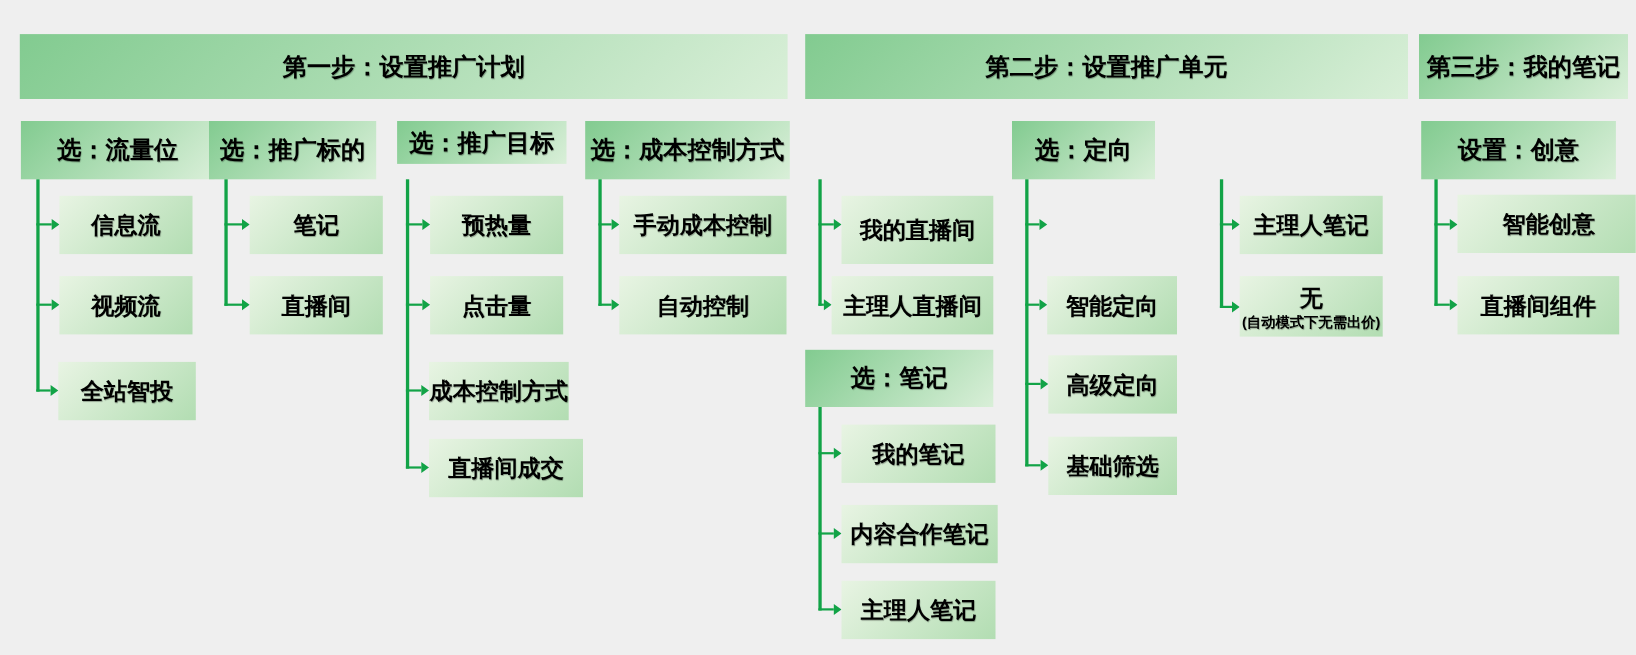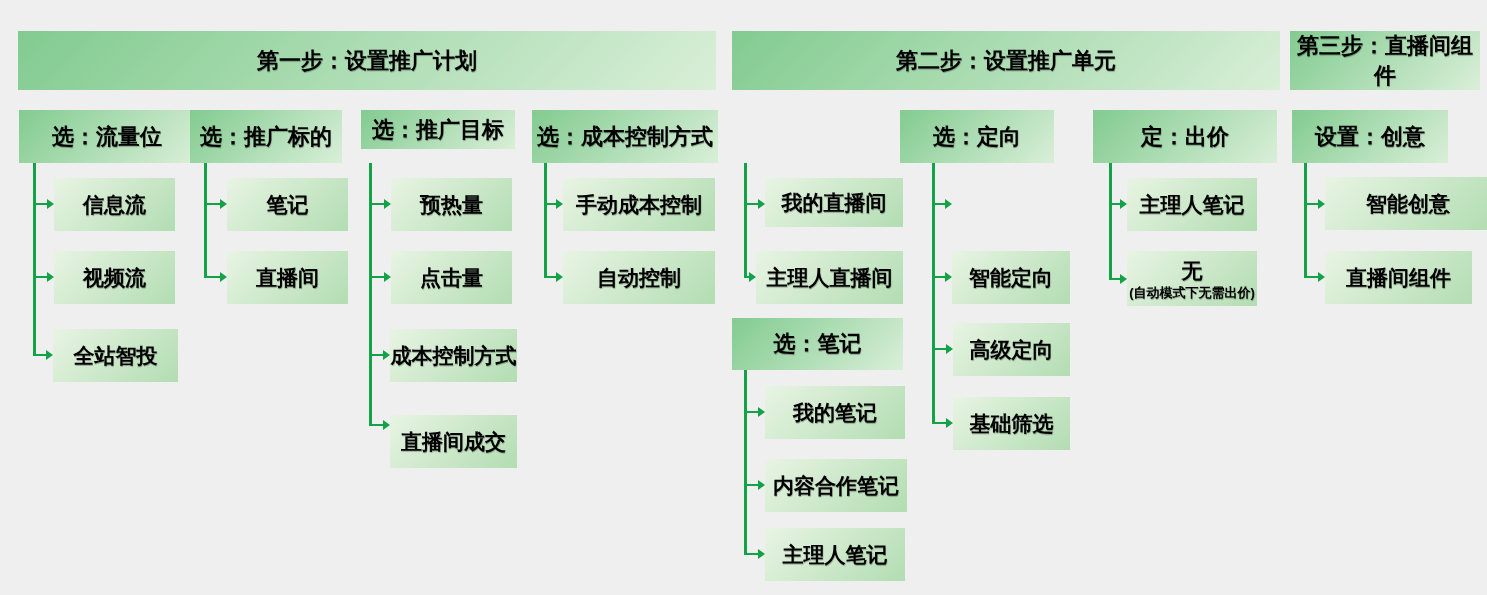--- a/index.html
+++ b/index.html
@@ -74,21 +74,21 @@
 
 <div class="canvas">
 
   <div class="box l1" style="left:18px;top:31px;width:698px;height:59px">
     <span>第一步：设置推广计划</span>
   </div>
   <div class="box l1" style="left:732px;top:31px;width:548px;height:59px">
     <span>第二步：设置推广单元</span>
   </div>
   <div class="box l1" style="left:1290px;top:31px;width:190px;height:59px">
-    <span>第三步：直播间组件</span>
+    <span>第三步：我的笔记</span>
   </div>
 
   <div class="box l2" style="left:19px;top:110px;width:176px;height:53px">
     <span>选：流量位</span>
   </div>
   <div class="trunk" style="left:33px;top:163px;height:193px"></div>
   <div class="branch" style="left:33px;top:203px;width:14px"></div>
   <div class="arrowhead" style="left:47px;top:199px"></div>
   <div class="branch" style="left:33px;top:276px;width:14px"></div>
   <div class="arrowhead" style="left:47px;top:272px"></div>
@@ -133,21 +133,21 @@
   <div class="arrowhead" style="left:383px;top:420px"></div>
   <div class="box child" style="left:391px;top:178px;width:121px;height:53px">
     <span>预热量</span>
   </div>
   <div class="box child" style="left:391px;top:251px;width:121px;height:53px">
     <span>点击量</span>
   </div>
   <div class="box child" style="left:390px;top:329px;width:127px;height:53px">
     <span>成本控制方式</span>
   </div>
-  <div class="box child" style="left:390px;top:415px;width:127px;height:53px">
+  <div class="box child" style="left:390px;top:399px;width:140px;height:53px">
     <span>直播间成交</span>
   </div>
 
   <div class="box l2" style="left:532px;top:110px;width:186px;height:53px">
     <span>选：成本控制方式</span>
   </div>
   <div class="trunk" style="left:544px;top:163px;height:115px"></div>
   <div class="branch" style="left:544px;top:203px;width:12px"></div>
   <div class="arrowhead" style="left:556px;top:199px"></div>
   <div class="branch" style="left:544px;top:276px;width:12px"></div>
@@ -157,21 +157,21 @@
   </div>
   <div class="box child" style="left:563px;top:251px;width:152px;height:53px">
     <span>自动控制</span>
   </div>
 
   <div class="trunk" style="left:744px;top:163px;height:115px"></div>
   <div class="branch" style="left:744px;top:203px;width:14px"></div>
   <div class="arrowhead" style="left:758px;top:199px"></div>
   <div class="branch" style="left:744px;top:276px;width:5px"></div>
   <div class="arrowhead" style="left:749px;top:272px"></div>
-  <div class="box child" style="left:765px;top:178px;width:138px;height:49px">
+  <div class="box child" style="left:765px;top:178px;width:138px;height:62px">
     <span>我的直播间</span>
   </div>
   <div class="box child" style="left:756px;top:251px;width:147px;height:53px">
     <span>主理人直播间</span>
   </div>
 
   <div class="box l2" style="left:732px;top:318px;width:171px;height:52px">
     <span>选：笔记</span>
   </div>
   <div class="trunk" style="left:744px;top:370px;height:185px"></div>
@@ -184,21 +184,21 @@
   <div class="box child" style="left:765px;top:386px;width:140px;height:53px">
     <span>我的笔记</span>
   </div>
   <div class="box child" style="left:765px;top:459px;width:142px;height:53px">
     <span>内容合作笔记</span>
   </div>
   <div class="box child" style="left:765px;top:528px;width:140px;height:53px">
     <span>主理人笔记</span>
   </div>
 
-  <div class="box l2" style="left:900px;top:110px;width:154px;height:53px">
+  <div class="box l2" style="left:920px;top:110px;width:130px;height:53px">
     <span>选：定向</span>
   </div>
   <div class="trunk" style="left:932px;top:163px;height:261px"></div>
   <div class="branch" style="left:932px;top:203px;width:13px"></div>
   <div class="arrowhead" style="left:945px;top:199px"></div>
   <div class="branch" style="left:932px;top:276px;width:13px"></div>
   <div class="arrowhead" style="left:945px;top:272px"></div>
   <div class="branch" style="left:932px;top:348px;width:14px"></div>
   <div class="arrowhead" style="left:946px;top:344px"></div>
   <div class="branch" style="left:932px;top:422px;width:14px"></div>
@@ -206,37 +206,34 @@
   <div class="box child" style="left:952px;top:251px;width:118px;height:53px">
     <span>智能定向</span>
   </div>
   <div class="box child" style="left:953px;top:323px;width:117px;height:53px">
     <span>高级定向</span>
   </div>
   <div class="box child" style="left:953px;top:397px;width:117px;height:53px">
     <span>基础筛选</span>
   </div>
 
-  <div class="box l2" style="left:1093px;top:110px;width:184px;height:53px">
-    <span>定：出价</span>
-  </div>
   <div class="trunk" style="left:1109px;top:163px;height:117px"></div>
   <div class="branch" style="left:1109px;top:203px;width:11px"></div>
   <div class="arrowhead" style="left:1120px;top:199px"></div>
   <div class="branch" style="left:1109px;top:278px;width:11px"></div>
   <div class="arrowhead" style="left:1120px;top:274px"></div>
   <div class="box child" style="left:1127px;top:178px;width:130px;height:53px">
     <span>主理人笔记</span>
   </div>
   <div class="box child" style="left:1127px;top:251px;width:130px;height:55px">
     <span>无</span>
     <span class="sub">(自动模式下无需出价)</span>
   </div>
 
-  <div class="box l2" style="left:1292px;top:110px;width:156px;height:53px">
+  <div class="box l2" style="left:1292px;top:110px;width:177px;height:53px">
     <span>设置：创意</span>
   </div>
   <div class="trunk" style="left:1304px;top:163px;height:115px"></div>
   <div class="branch" style="left:1304px;top:203px;width:14px"></div>
   <div class="arrowhead" style="left:1318px;top:199px"></div>
   <div class="branch" style="left:1304px;top:276px;width:14px"></div>
   <div class="arrowhead" style="left:1318px;top:272px"></div>
   <div class="box child" style="left:1325px;top:177px;width:166px;height:53px">
     <span>智能创意</span>
   </div>

